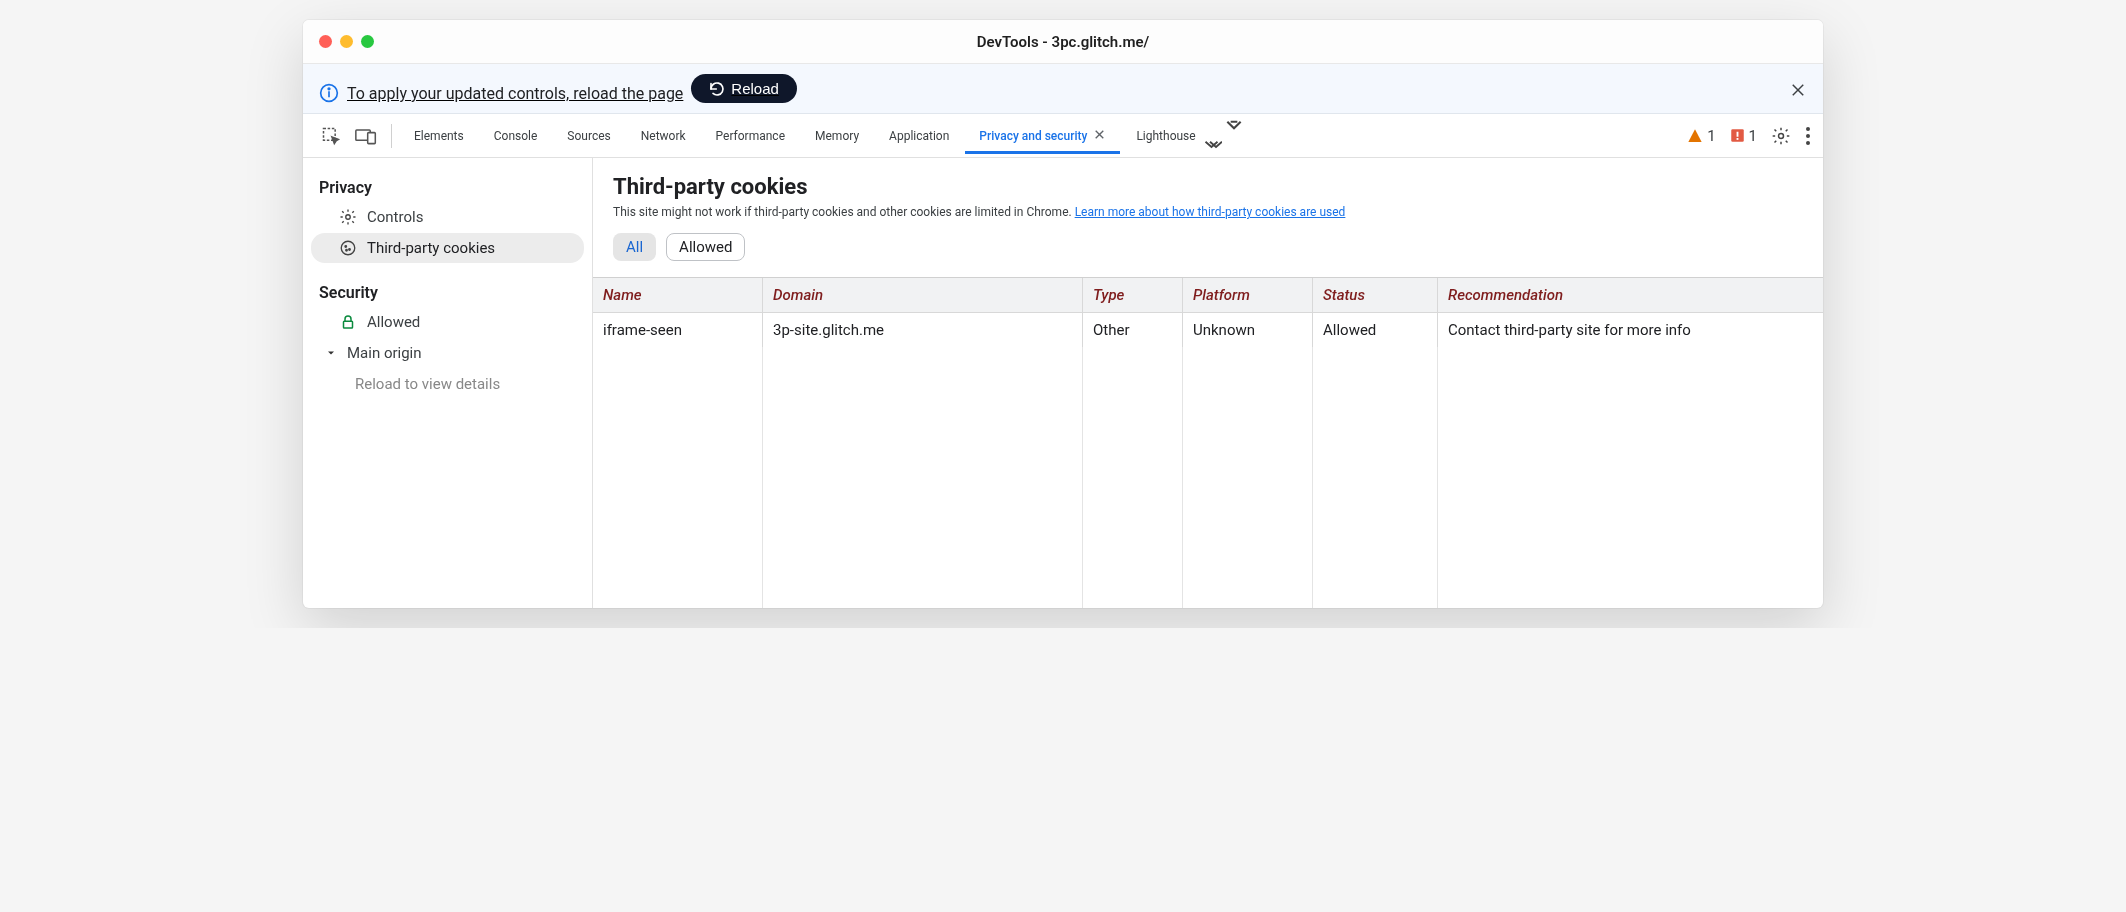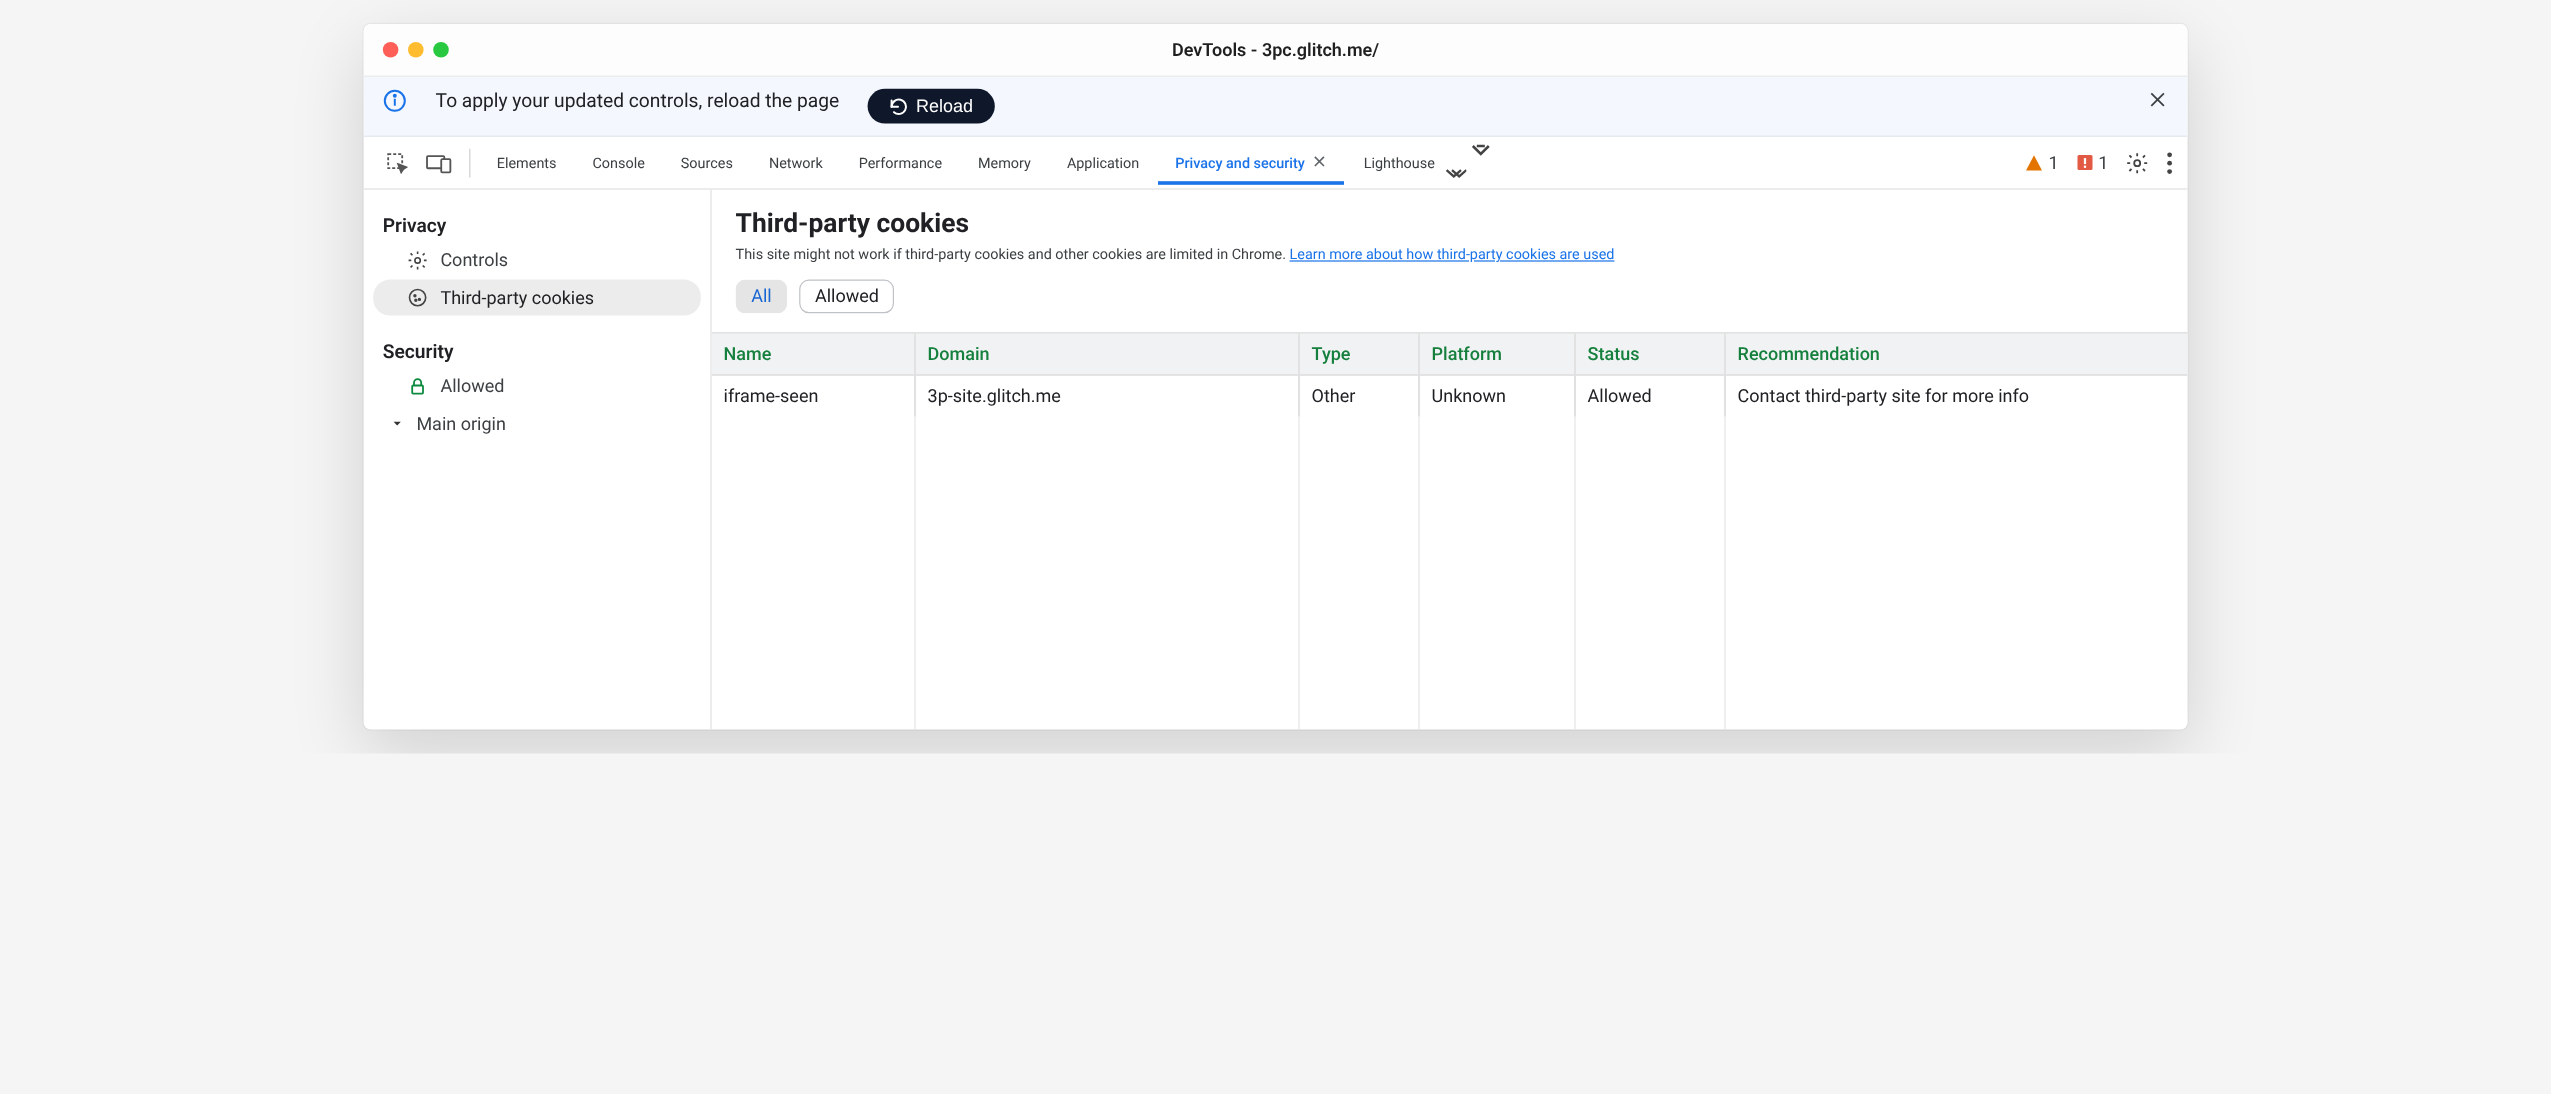--- a/index.html
+++ b/index.html
@@ -28,25 +28,26 @@
       position: relative;
     }
     .traffic { display: flex; gap: 8px; }
     .dot { width: 13px; height: 13px; border-radius: 50%; }
     .dot.red { background: #ff5f57; }
     .dot.yellow { background: #febc2e; }
     .dot.green { background: #28c840; }
     .title { position: absolute; left: 0; right: 0; text-align: center; font-size: 15px; font-weight: 600; color: #1f1f1f; pointer-events: none;}
     .infobar {
       display: flex;
-      align-items: flex-start;
+      align-items: flex-end;
       padding: 10px 16px;
       background: #f4f8fe;
       border-bottom: 1px solid #e0e6ed;
-      gap: 24px;
+      gap: 8px;
+      text-decoration: underline;
     }
     .info-icon { color: #1a73e8; display: flex; }
     .info-text { font-size: 16px; color: #202124; }
     .reload-btn {
       display: inline-flex;
       align-items: center;
       gap: 6px;
       background: #0f172a;
       color: #fff;
       border: none;
@@ -124,21 +125,21 @@
       border-bottom: 1px solid #d8d8d8;
     }
     .th, .td {
       padding: 8px 10px;
       font-size: 15px;
       border-right: 1px solid #d8d8d8;
       text-align: left;
       overflow: hidden;
       white-space: nowrap;
     }
-    .th { font-weight: 500; color: #15803d;}
+    .th { font-weight: 500; color: #7f1d1d; font-style: italic;}
     .td { color: #202124; }
     .td:last-child, .th:last-child { border-right: none;}
     .col { border-right: 1px solid #e4e4e4; }
     .col:last-child { border-right: none;}
     .c-name{width:170px;} .c-domain{width:320px;} .c-type{width:100px;} .c-platform{width:130px;} .c-status{width:125px;} .c-rec{flex:1;}
     .gear-icon svg, .kebab svg { display:block;}
     .side-item svg { flex-shrink: 0;}
   </style>
 </head>
 <body>
@@ -293,20 +294,23 @@
           </svg>
         <span>Allowed</span>
       </div>
       <div class="side-item" style="padding-left:14px">
         <span class="side-caret">
           <svg width="12" height="12" viewBox="0 0 24 24" fill="#333">
               <path d="M6 9 l6 6 6-6z"></path>
             </svg>
         </span>
         <span>Main origin</span>
+      </div>
+      <div class="side-item side-sub">
+        <span>Reload to view details</span>
       </div>
     </div>
 
     <div class="main">
       <h1>Third-party cookies</h1>
       <p class="main-desc">
         <span>This site might not work if third-party cookies and other cookies are limited in Chrome. </span><a href="#">Learn more about how third-party cookies are used</a>
       </p>
       <div class="filters">
         <span class="chip selected">All</span>

